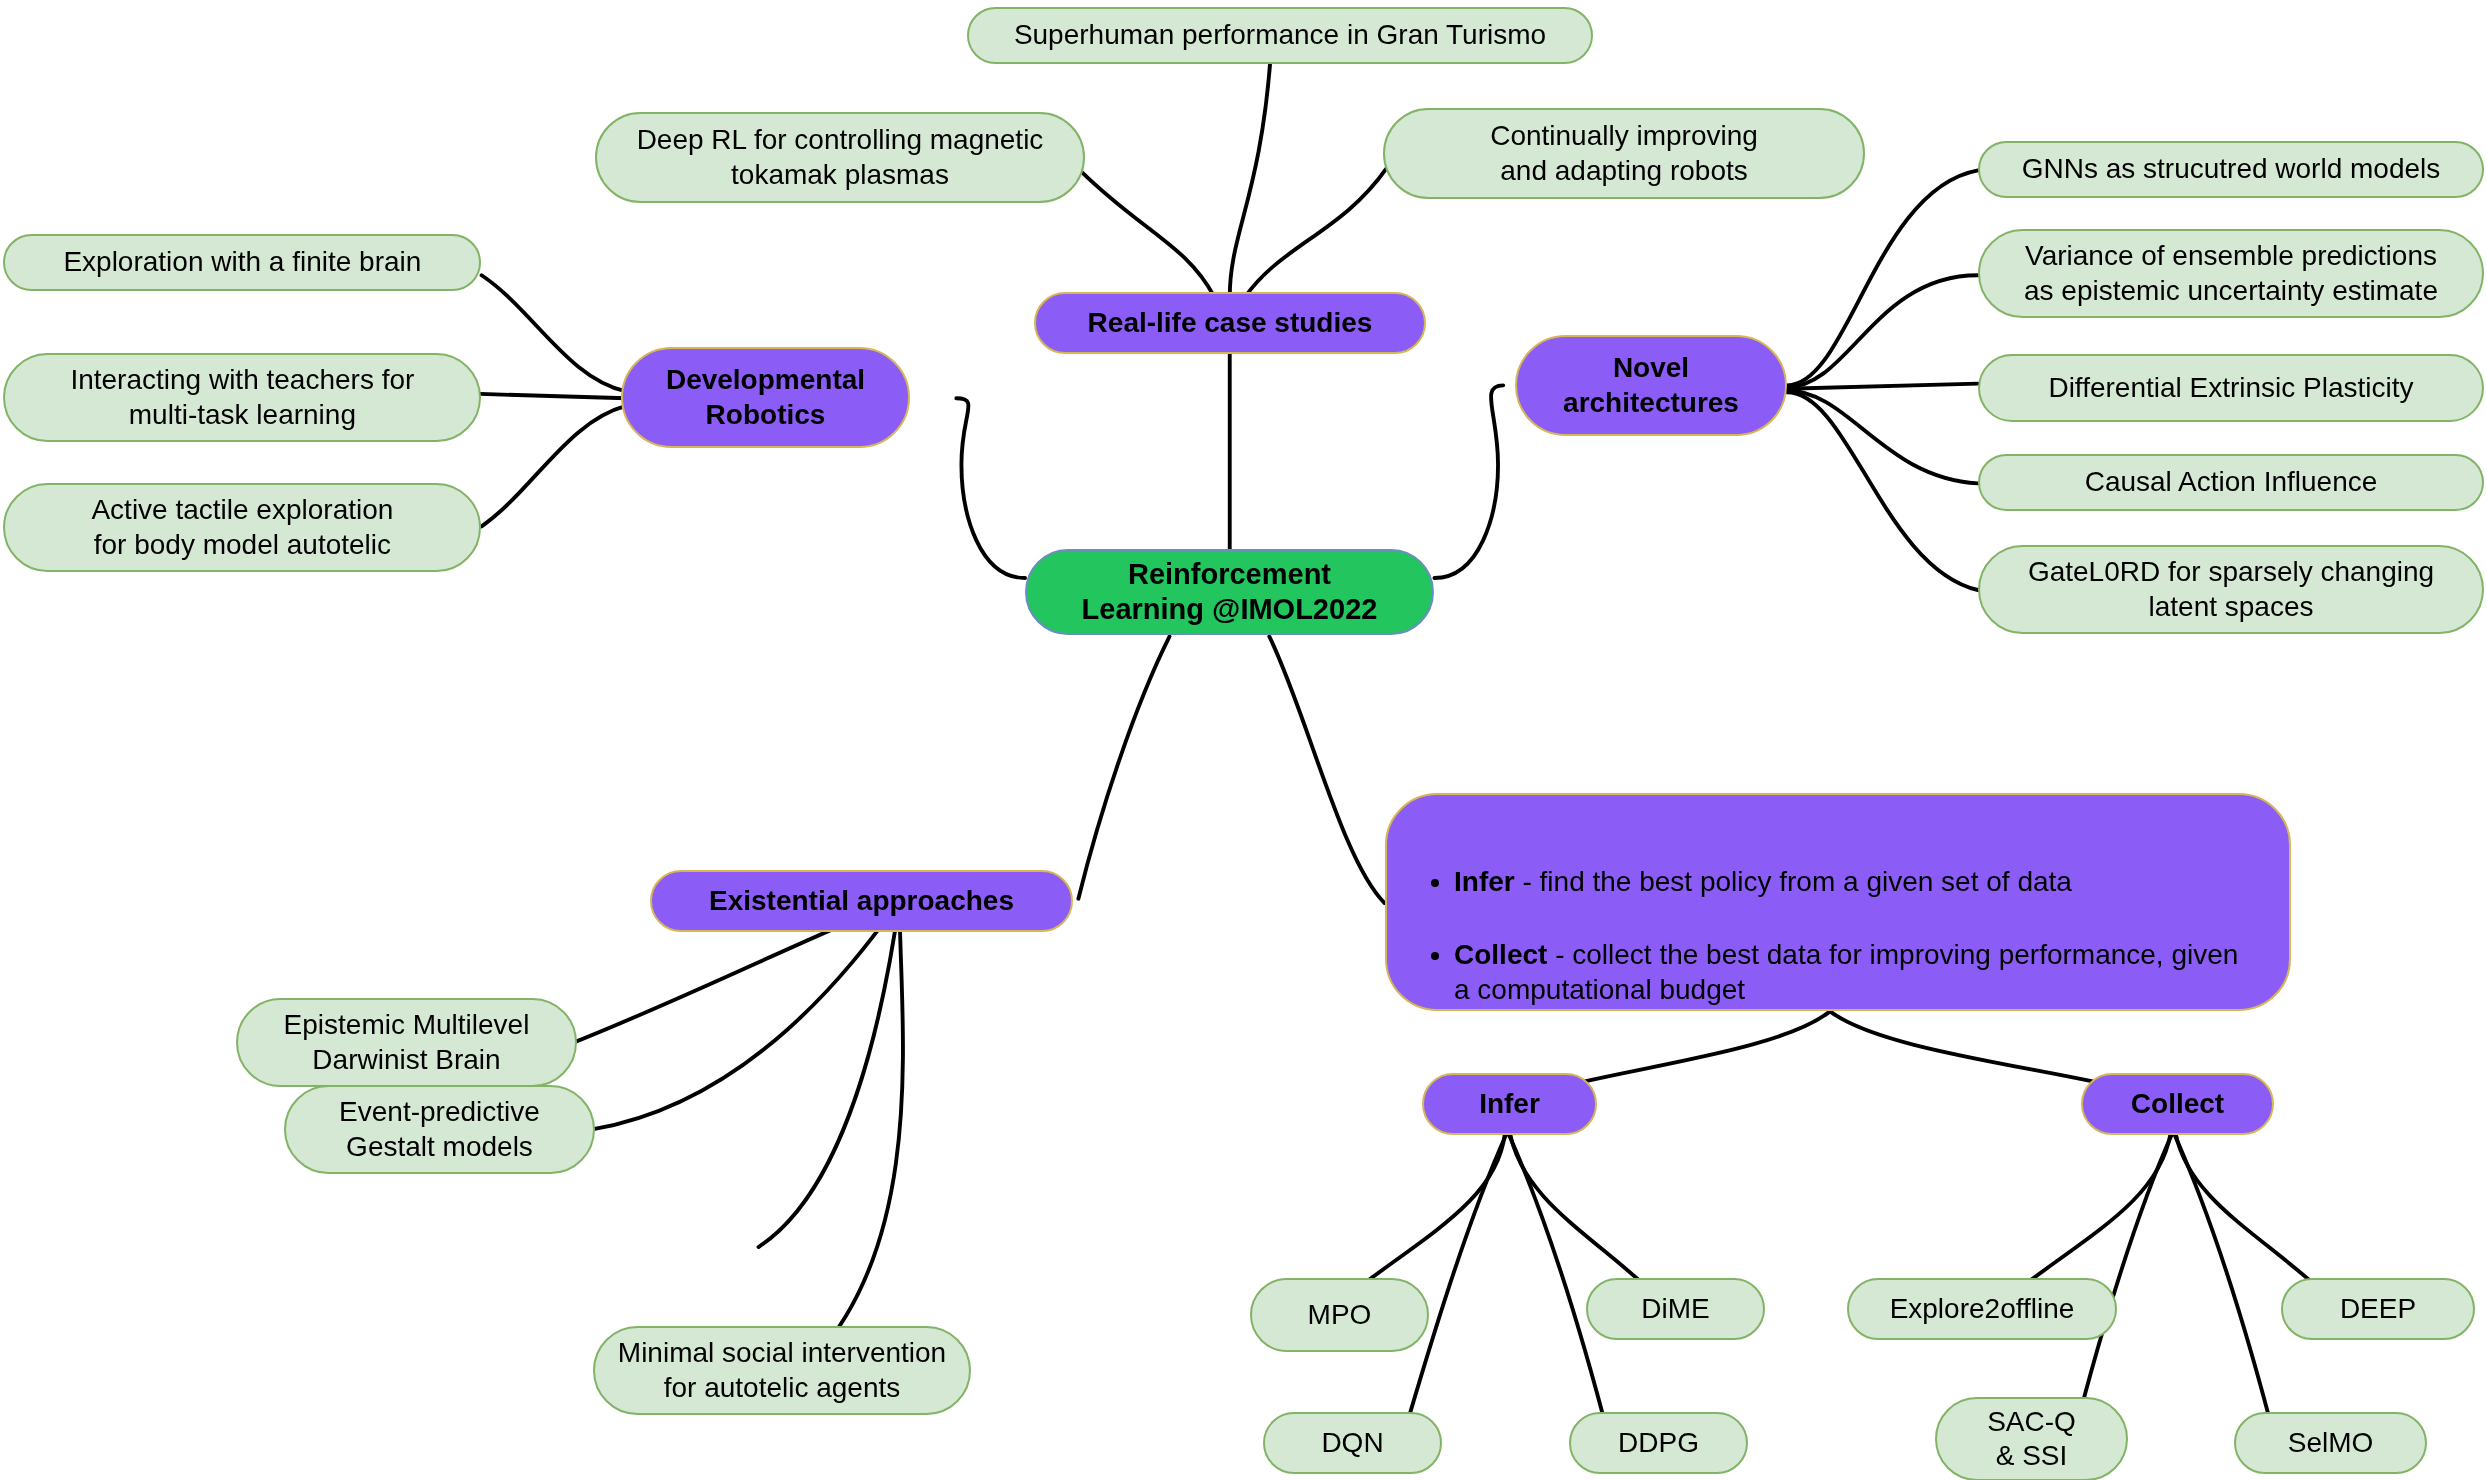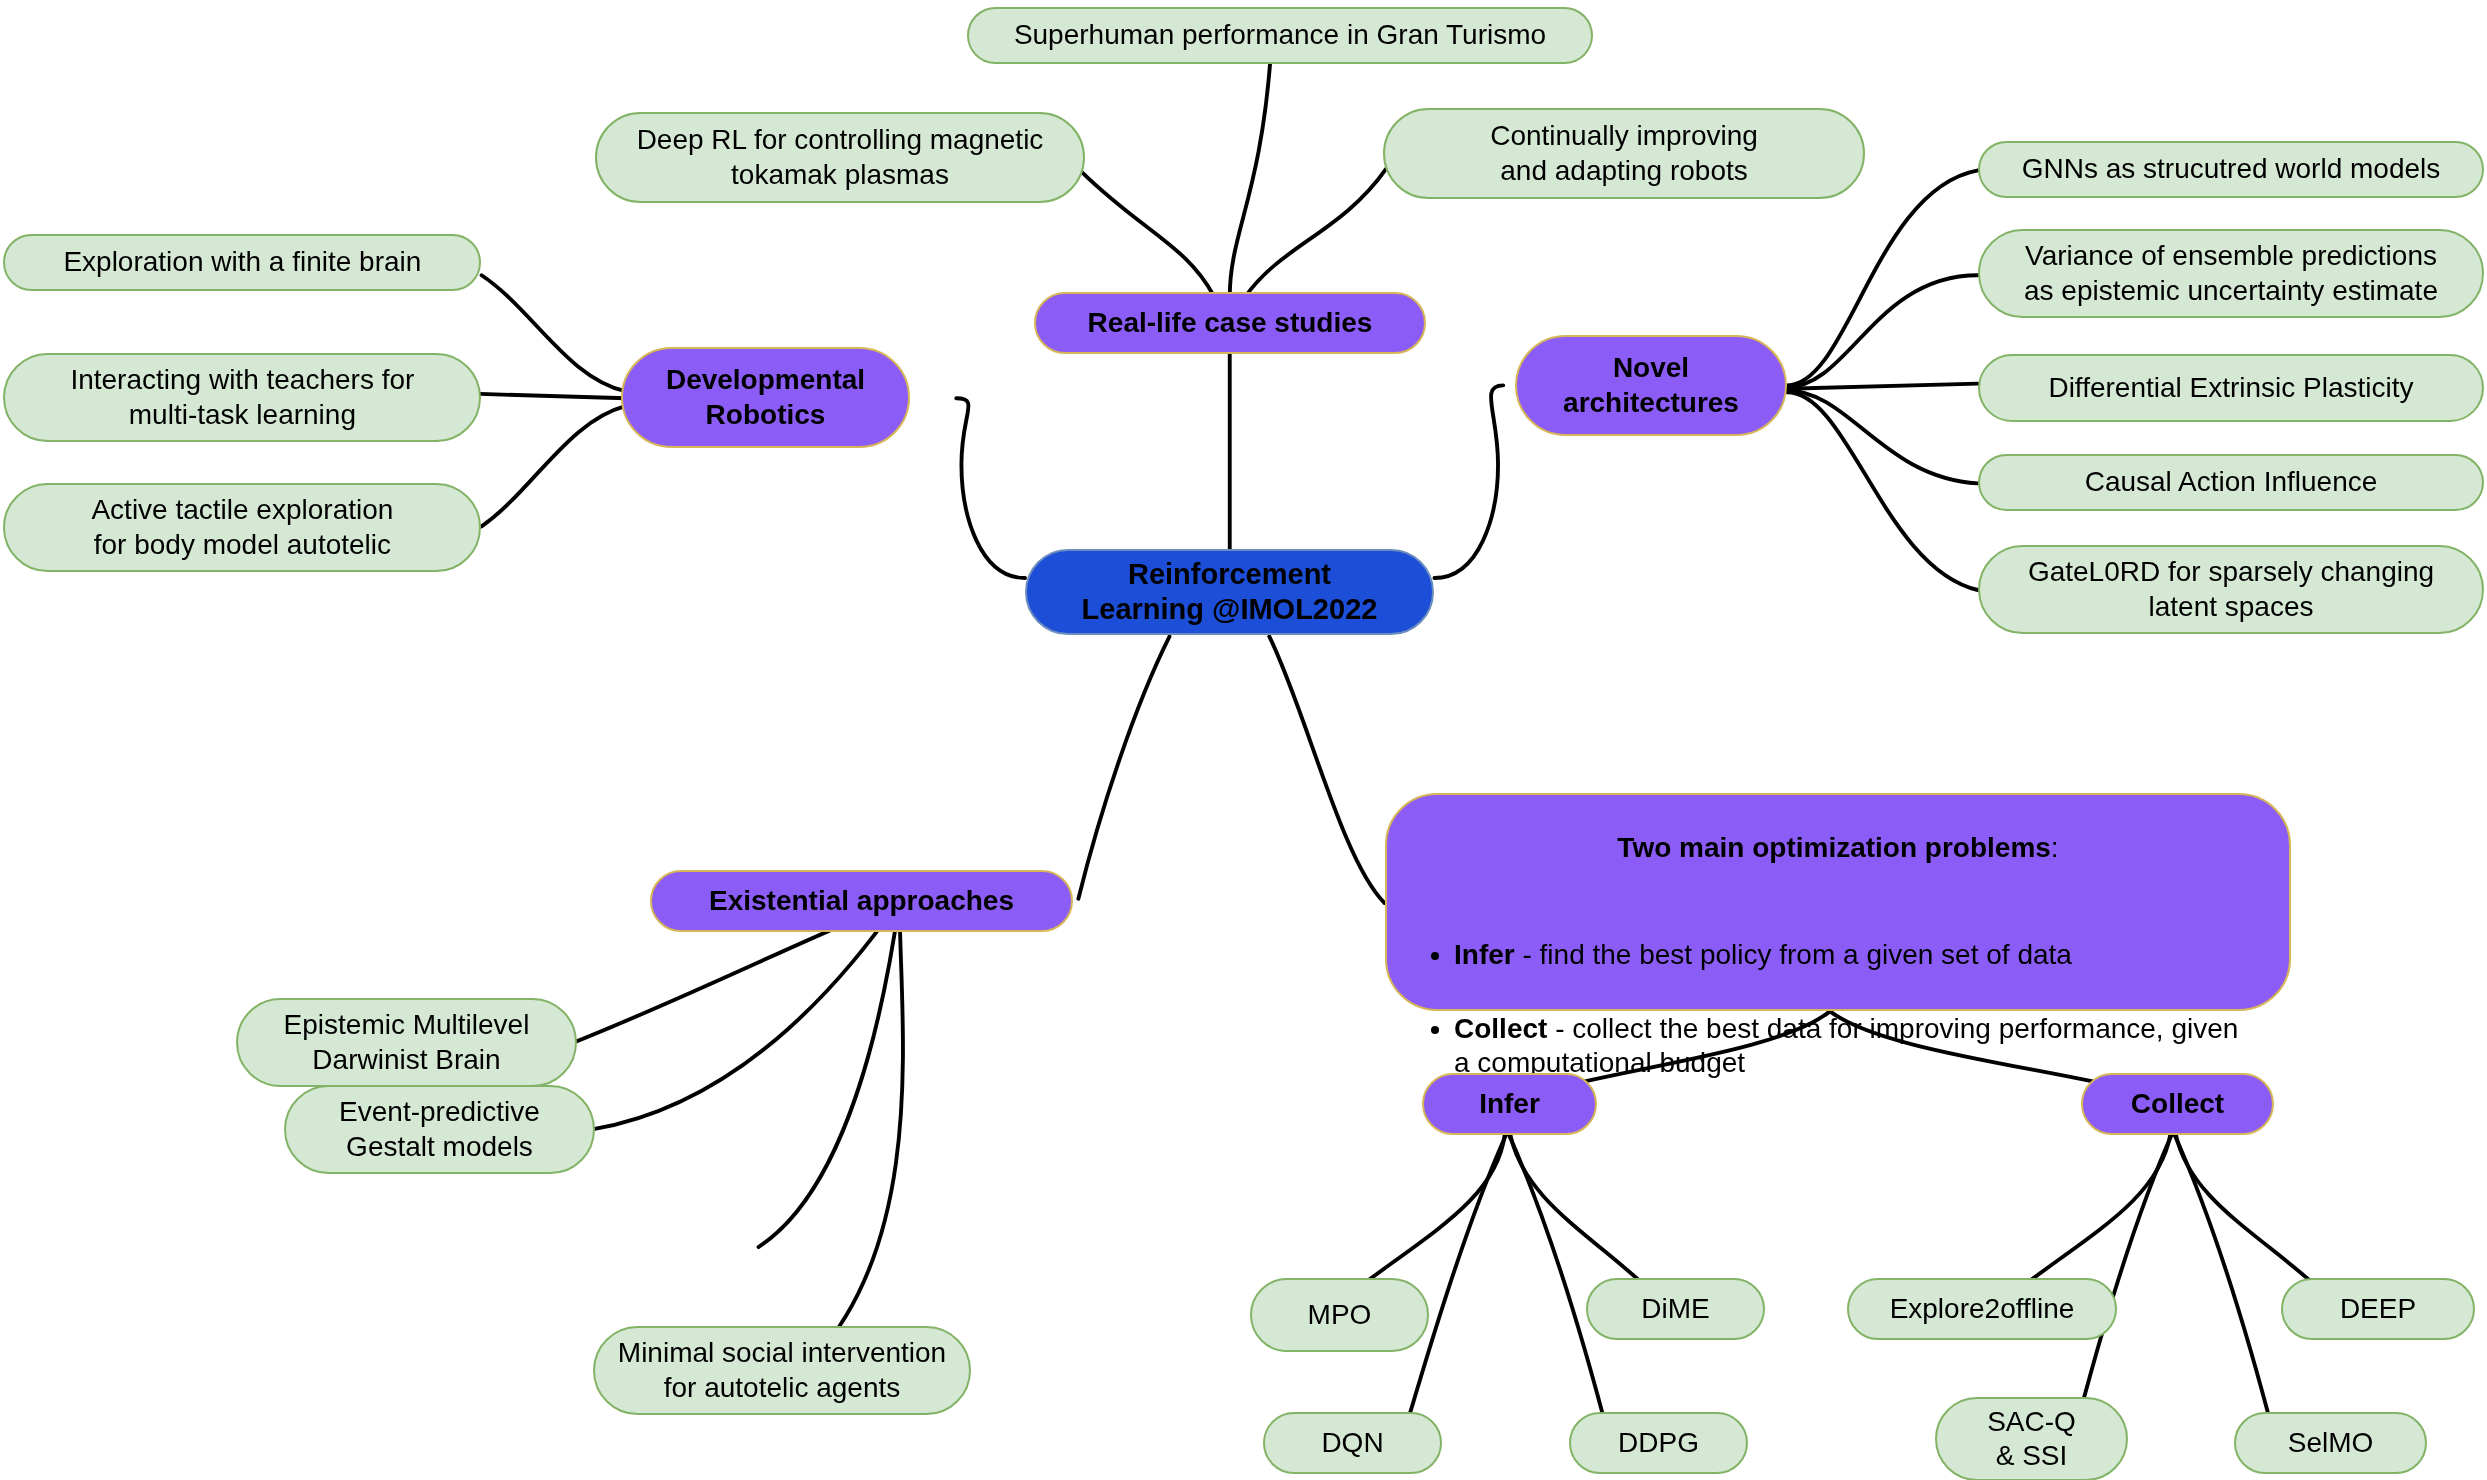--- a/index.html
+++ b/index.html
@@ -46,21 +46,21 @@
     background: #d5e8d4;
     border-color: #82b366;
     font-weight: normal;
   }
   .node.yellow {
     background: #8b5cf6;
     border-color: #d6b656;
     font-weight: bold;
   }
   .node.blue {
-    background: #1d4ed8;
+    background: #22c55e;
     border-color: #6c8ebf;
     font-weight: bold;
   }
   .node.note {
     border-radius: 52px;
     display: block;
     text-align: left;
     padding: 19px 29px 22.4px 29px;
     font-weight: normal;
   }
@@ -200,21 +200,20 @@
   <div class="node green" style="left:284px; top:1085px; width:311px; height:89px; font-size:28px;">
     <span>Event-predictive
 Gestalt models</span>
   </div>
   <div class="node green" style="left:593px; top:1326px; width:378px; height:89px; font-size:28px;">
     <span>Minimal social intervention
 for autotelic agents</span>
   </div>
 
   <div class="node yellow note" style="left:1385px; top:793px; width:906px; height:218px;">
-    <div class="note-title"><b>Two main optimization problems</b><span>:</span></div>
     <ul class="note-list">
       <li><b>Infer</b><span> - find the best policy from a given set of data</span></li>
       <li><b>Collect</b><span> - collect the best data for improving performance, given a computational budget</span></li>
     </ul>
   </div>
 
   <div class="node yellow" style="left:1422px; top:1073px; width:175px; height:62px; font-size:28px;">
     <span>Infer</span>
   </div>
   <div class="node green" style="left:1250px; top:1278px; width:179px; height:74px; font-size:28px;">

